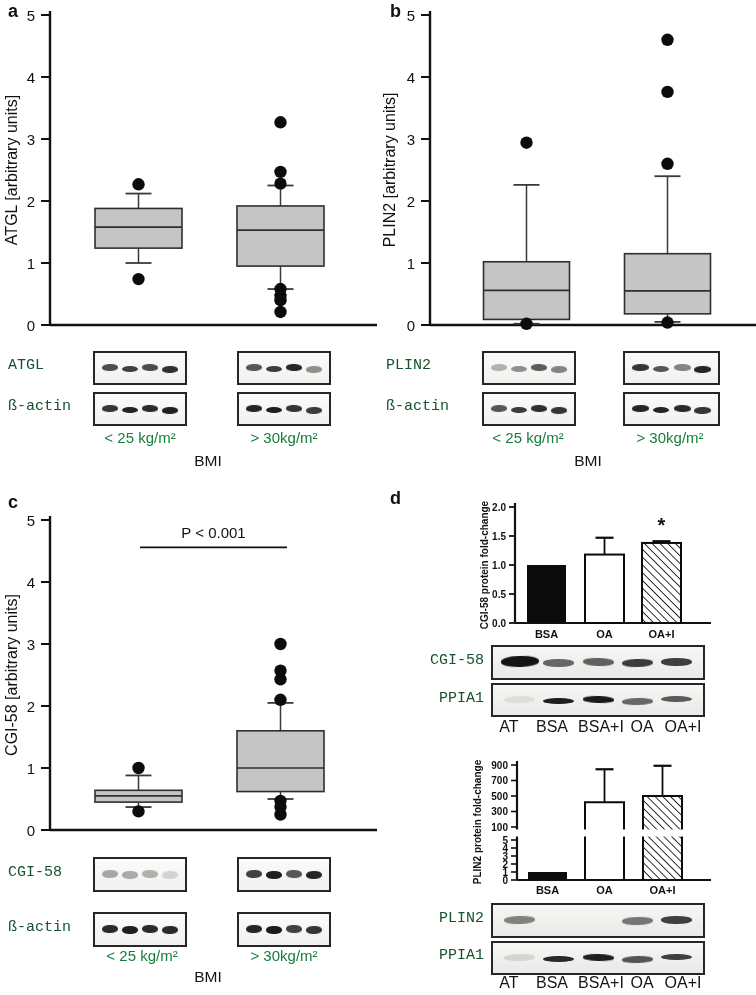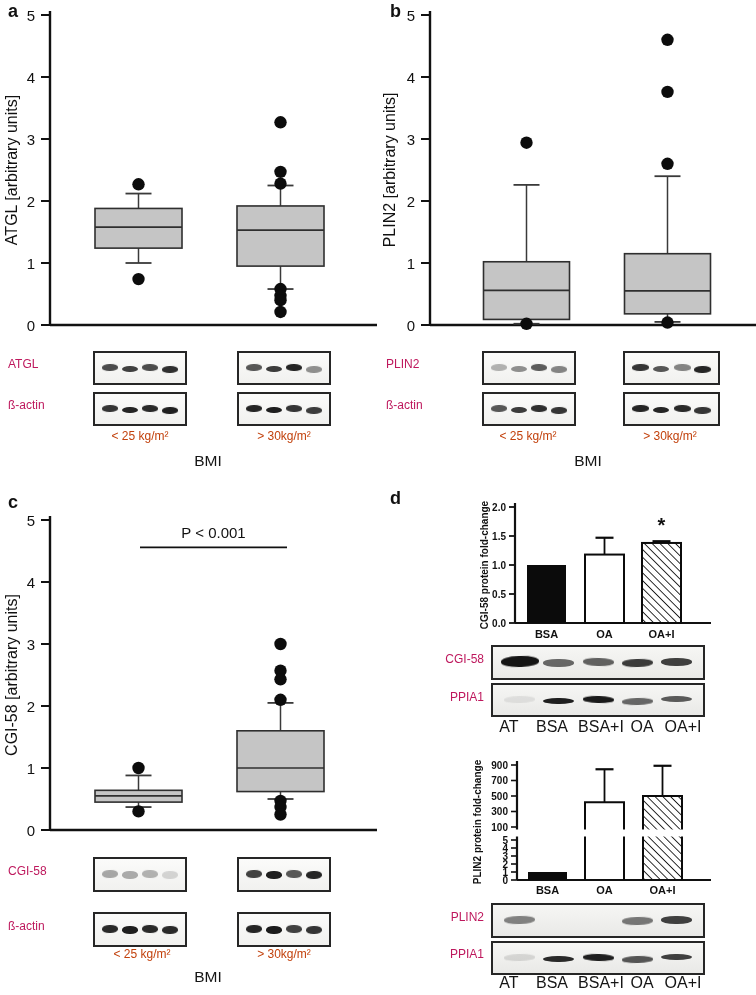--- a/index.html
+++ b/index.html
@@ -2,27 +2,27 @@
 <html><head>
 <meta charset="utf-8">
 <style>
   html,body{margin:0;padding:0;background:#ffffff;}
   .figure{position:relative;width:756px;height:995px;background:#ffffff;
           font-family:"Liberation Sans",sans-serif;color:#1a1a1a;overflow:hidden;}
   .panel{position:absolute;}
   .panel-letter{position:absolute;font-weight:bold;font-size:18px;color:#111;}
   svg{position:absolute;left:0;top:0;overflow:visible;}
   svg text{font-family:"Liberation Sans",sans-serif;fill:#111;}
-  .blot-label{position:absolute;font-size:12px;color:#be185d;white-space:nowrap;}
+  .blot-label{position:absolute;font-size:15px;color:#14532d;white-space:nowrap;font-family:Liberation Mono, monospace;}
   .blot-label.ra{text-align:right;}
   .blot-box{position:absolute;border:2px solid #262626;
             background:linear-gradient(180deg,#fbfbfa,#f1f1ef);}
   .blot-box.gray{background:linear-gradient(180deg,#f6f6f4,#e9e9e7);}
   .band{position:absolute;background:#141414;border-radius:46%;filter:blur(0.5px);}
-  .group-label{position:absolute;transform:translateX(-50%);font-size:12px;white-space:nowrap;color:#c2410c;}
+  .group-label{position:absolute;transform:translateX(-50%);font-size:15px;white-space:nowrap;color:#15803d;}
   .bmi-label{position:absolute;transform:translateX(-50%);font-size:15.5px;color:#151515;}
   .lane-label{position:absolute;transform:translateX(-50%);font-size:16px;white-space:nowrap;color:#151515;}
 </style>
 </head>
 <body>
 
 <div class="figure">
 
   <section class="panel" style="left:0;top:0;width:378px;height:480px">
     <svg id="svg-a" width="378" height="340">

